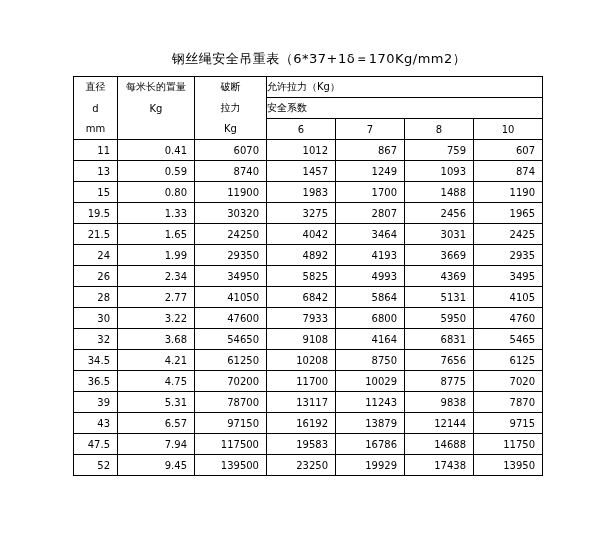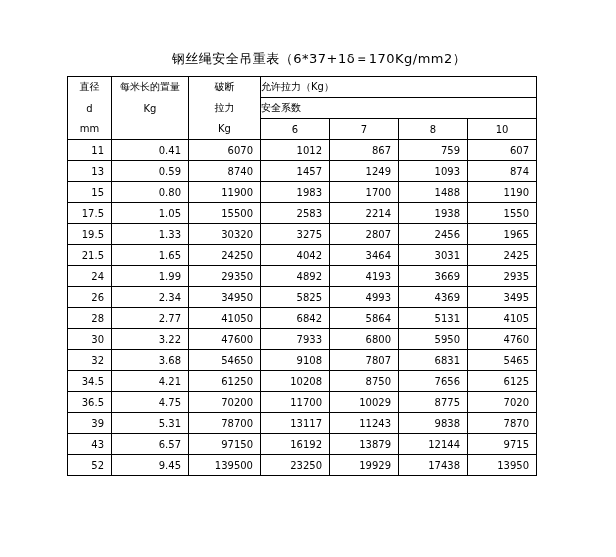--- a/index.html
+++ b/index.html
@@ -27,21 +27,21 @@
     top: 50px;
     width: 616px;
     text-align: center;
     font-size: 13px;
     font-weight: normal;
     letter-spacing: 0.5px;
     font-family: "DejaVu Sans", sans-serif;
   }
   table.wire {
     position: absolute;
-    left: 67px;
+    left: 73px;
     top: 76px;
     border-collapse: collapse;
     table-layout: fixed;
     width: 470px;
   }
   table.wire td, table.wire th {
     border: 1px solid #000000;
     font-weight: normal;
     font-size: 10px;
     font-family: "DejaVu Sans", sans-serif;
@@ -130,29 +130,20 @@
       <tr>
         <td class="c-num">15</td>
         <td class="c-num">0.80</td>
         <td class="c-num">11900</td>
         <td class="c-num">1983</td>
         <td class="c-num">1700</td>
         <td class="c-num">1488</td>
         <td class="c-num">1190</td>
       </tr>
       <tr>
-        <td class="c-num">17.5</td>
-        <td class="c-num">1.05</td>
-        <td class="c-num">15500</td>
-        <td class="c-num">2583</td>
-        <td class="c-num">2214</td>
-        <td class="c-num">1938</td>
-        <td class="c-num">1550</td>
-      </tr>
-      <tr>
         <td class="c-num">19.5</td>
         <td class="c-num">1.33</td>
         <td class="c-num">30320</td>
         <td class="c-num">3275</td>
         <td class="c-num">2807</td>
         <td class="c-num">2456</td>
         <td class="c-num">1965</td>
       </tr>
       <tr>
         <td class="c-num">21.5</td>
@@ -197,21 +188,21 @@
         <td class="c-num">7933</td>
         <td class="c-num">6800</td>
         <td class="c-num">5950</td>
         <td class="c-num">4760</td>
       </tr>
       <tr>
         <td class="c-num">32</td>
         <td class="c-num">3.68</td>
         <td class="c-num">54650</td>
         <td class="c-num">9108</td>
-        <td class="c-num">7807</td>
+        <td class="c-num">4164</td>
         <td class="c-num">6831</td>
         <td class="c-num">5465</td>
       </tr>
       <tr>
         <td class="c-num">34.5</td>
         <td class="c-num">4.21</td>
         <td class="c-num">61250</td>
         <td class="c-num">10208</td>
         <td class="c-num">8750</td>
         <td class="c-num">7656</td>
@@ -238,20 +229,29 @@
       <tr>
         <td class="c-num">43</td>
         <td class="c-num">6.57</td>
         <td class="c-num">97150</td>
         <td class="c-num">16192</td>
         <td class="c-num">13879</td>
         <td class="c-num">12144</td>
         <td class="c-num">9715</td>
       </tr>
       <tr>
+        <td class="c-num">47.5</td>
+        <td class="c-num">7.94</td>
+        <td class="c-num">117500</td>
+        <td class="c-num">19583</td>
+        <td class="c-num">16786</td>
+        <td class="c-num">14688</td>
+        <td class="c-num">11750</td>
+      </tr>
+      <tr>
         <td class="c-num">52</td>
         <td class="c-num">9.45</td>
         <td class="c-num">139500</td>
         <td class="c-num">23250</td>
         <td class="c-num">19929</td>
         <td class="c-num">17438</td>
         <td class="c-num">13950</td>
       </tr>
     </tbody>
   </table>

